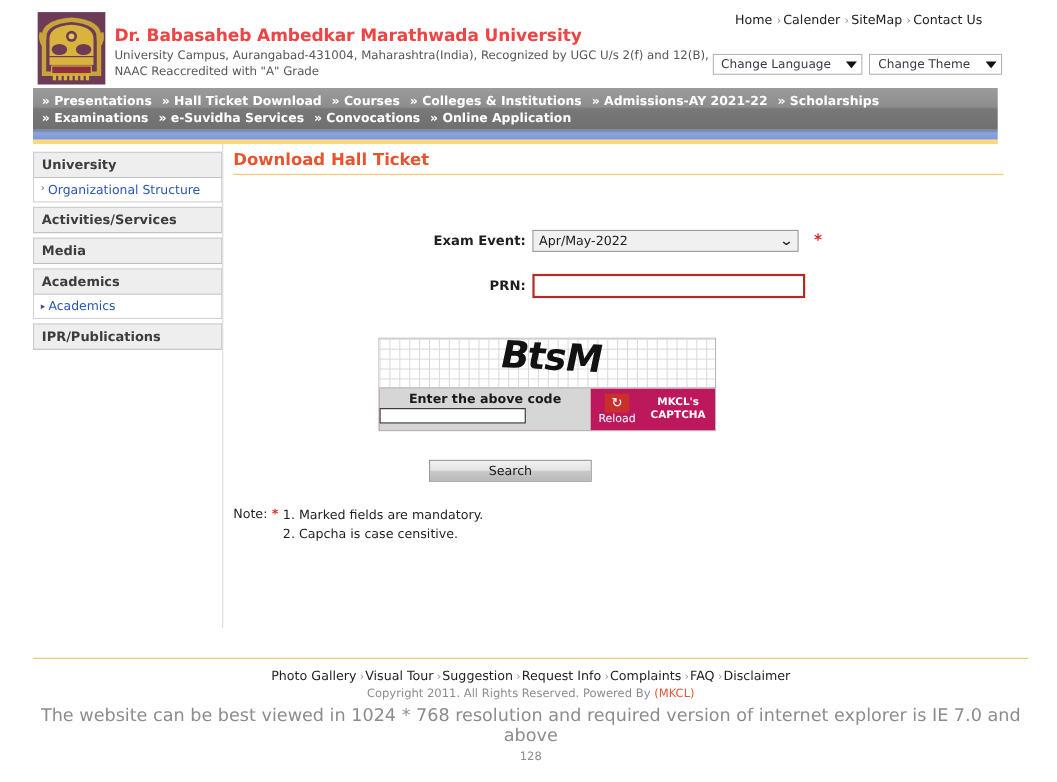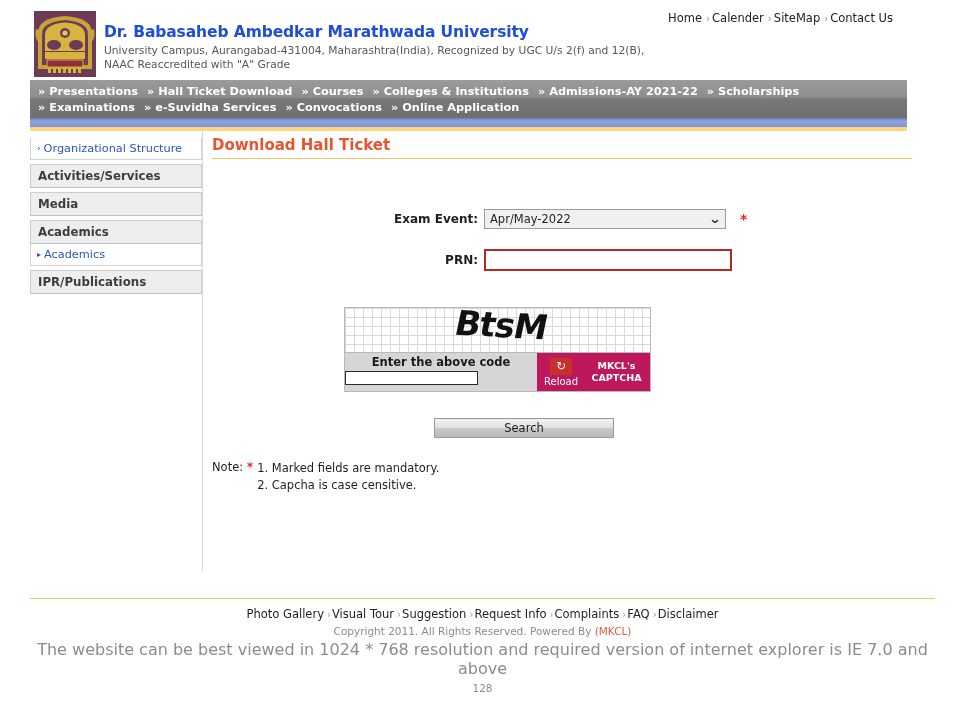--- a/index.html
+++ b/index.html
@@ -29,21 +29,21 @@
     top: 11px;
     width: 62px;
     height: 66px;
   }
   .title-block {
     position: absolute;
     left: 104px;
     top: 24px;
   }
   .univ-title {
-    color: #1d4ed8;
+    color: #ef4444;
     font-size: 15.5px;
     font-weight: bold;
     letter-spacing: -0.1px;
     line-height: 17px;
     white-space: nowrap;
   }
   .univ-sub {
     color: #565656;
     font-size: 10.7px;
     line-height: 13.5px;
@@ -344,29 +344,28 @@
     line-height: 12px;
     color: #fff;
     padding-right: 2px;
   }
 
   
   .search-row {
     margin: 26px 0 0 178px;
   }
   .search-btn {
-    width: 180px;
+    width: 148px;
     height: 20px;
     background: linear-gradient(to bottom, #f1f1f1 0%, #e2e2e2 48%, #c9c9c9 52%, #b9b9b9 100%);
     border: 1px solid #9a9a9a;
     font-size: 11.5px;
     color: #1a1a1a;
     font-family: "DejaVu Sans", "Liberation Sans", sans-serif;
     cursor: pointer;
-    margin-left: 44px;
   }
   .note {
     margin: 22px 0 0 0;
     font-size: 11.5px;
     color: #1f1f1f;
     display: flex;
   }
   .note-label {
     font-weight: normal;
     margin-right: 4px;
@@ -455,35 +454,46 @@
 
   <div class="title-block">
     <div class="univ-title">Dr. Babasaheb Ambedkar Marathwada University</div>
     <div class="univ-sub">University Campus, Aurangabad-431004, Maharashtra(India), Recognized by UGC U/s 2(f) and 12(B), NAAC Reaccredited with "A" Grade</div>
   </div>
 
   <div class="toplinks">
     <a>Home</a><span class="sep">›</span><a>Calender</a><span class="sep">›</span><a>SiteMap</a><span class="sep">›</span><a>Contact Us</a>
   </div>
 
+  <div class="theme-row">
+    <div class="fake-select">
+      <span>Change Language</span>
+      <span class="caret"></span>
+    </div>
+    <div class="fake-select">
+      <span>Change Theme</span>
+      <span class="caret"></span>
+    </div>
+  </div>
 </div>
 
 <div class="navwrap">
   <div class="nav">
     <a><span>»</span> <span>Presentations</span></a><a><span>»</span> <span>Hall Ticket Download</span></a><a><span>»</span> <span>Courses</span></a><a><span>»</span> <span>Colleges &amp; Institutions</span></a><a><span>»</span> <span>Admissions-AY 2021-22</span></a><a><span>»</span> <span>Scholarships</span></a><a><span>»</span> <span>Examinations</span></a><a><span>»</span> <span>e-Suvidha Services</span></a><a><span>»</span> <span>Convocations</span></a><a><span>»</span> <span>Online Application</span></a>
   </div>
   <div class="navblue"></div>
   <div class="navgold"></div>
 </div>
 
 <div class="body-area">
 
   <div class="sidebar">
 
     <div class="side-group">
+      <div class="side-head">University</div>
       <div class="side-link">
         <span class="arrow">›</span>
         <span>Organizational Structure</span>
       </div>
     </div>
 
     <div class="side-group">
       <div class="side-head">Activities/Services</div>
     </div>
 

